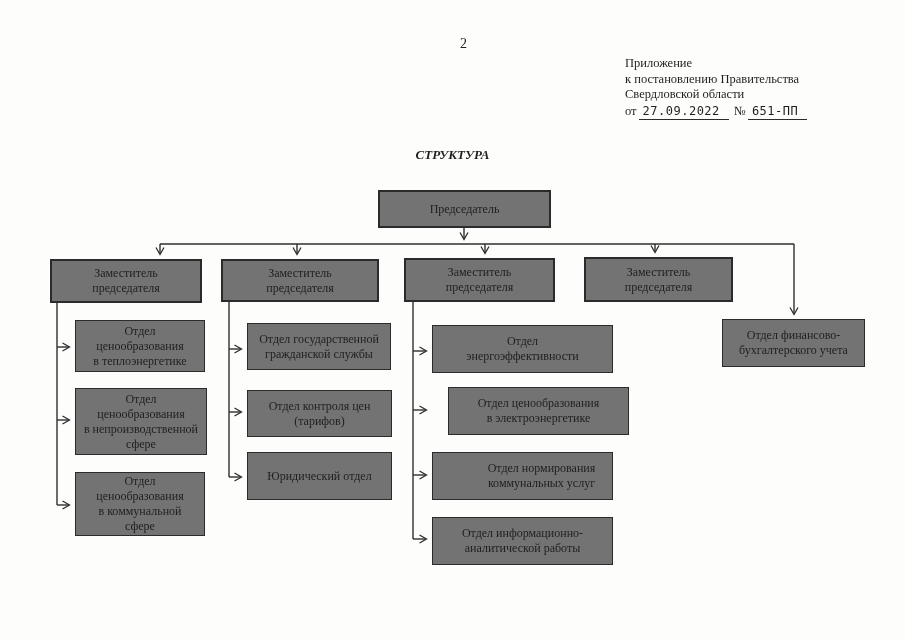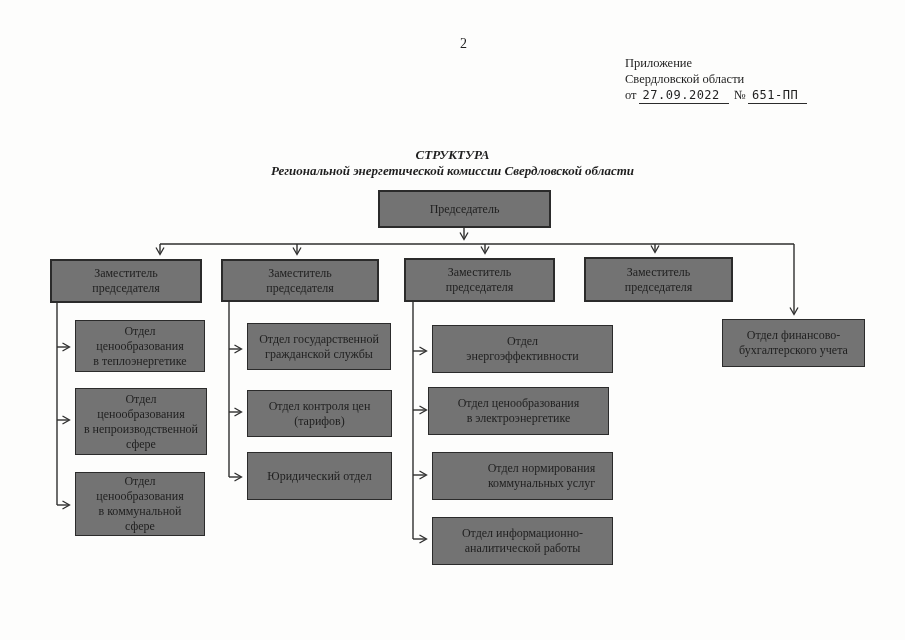--- a/index.html
+++ b/index.html
@@ -68,27 +68,27 @@
 </style>
 </head>
 <body>
 
 <div class="page">
 
   <div class="pagenum">2</div>
 
   <div class="appendix">
     <div>Приложение</div>
+    <div>к постановлению Правительства</div>
     <div>Свердловской области</div>
     <div class="appendix-last"><span>от</span><span class="typed">27.09.2022</span> <span>№</span><span class="typed">651-ПП</span></div>
   </div>
 
   <div class="title-block">
     <div>СТРУКТУРА</div>
-    <div>Региональной энергетической комиссии Свердловской области</div>
   </div>
 
   <svg class="connectors" width="905" height="640" viewBox="0 0 905 640">
     <defs>
       <marker id="arr" markerUnits="userSpaceOnUse" markerWidth="10" markerHeight="10" viewBox="0 0 10 10" refX="8" refY="5" orient="auto">
         <path d="M1.5,1 L8.5,5 L1.5,9" fill="none" stroke="#2e2e2e" stroke-width="1.3"></path>
       </marker>
     </defs>
     <g stroke="#2e2e2e" stroke-width="1.4" fill="none">
 
@@ -148,20 +148,20 @@
 сфере</div>
 
   <div class="box" style="left:247px; top:323px; width:144px; height:47px;">Отдел государственной
 гражданской службы</div>
   <div class="box" style="left:247px; top:390px; width:145px; height:47px;">Отдел контроля цен
 (тарифов)</div>
   <div class="box" style="left:247px; top:452px; width:145px; height:48px;">Юридический отдел</div>
 
   <div class="box" style="left:432px; top:325px; width:181px; height:48px;">Отдел
 энергоэффективности</div>
-  <div class="box" style="left:428px; top:387px; width:181px; height:48px;">Отдел ценообразования
+  <div class="box" style="left:448px; top:387px; width:181px; height:48px;">Отдел ценообразования
 в электроэнергетике</div>
   <div class="box" style="left:432px; top:452px; width:181px; height:48px;padding-left:40px;">Отдел нормирования
 коммунальных услуг</div>
   <div class="box" style="left:432px; top:517px; width:181px; height:48px;">Отдел информационно-
 аналитической работы</div>
 
 </div>
 
 </body></html>

